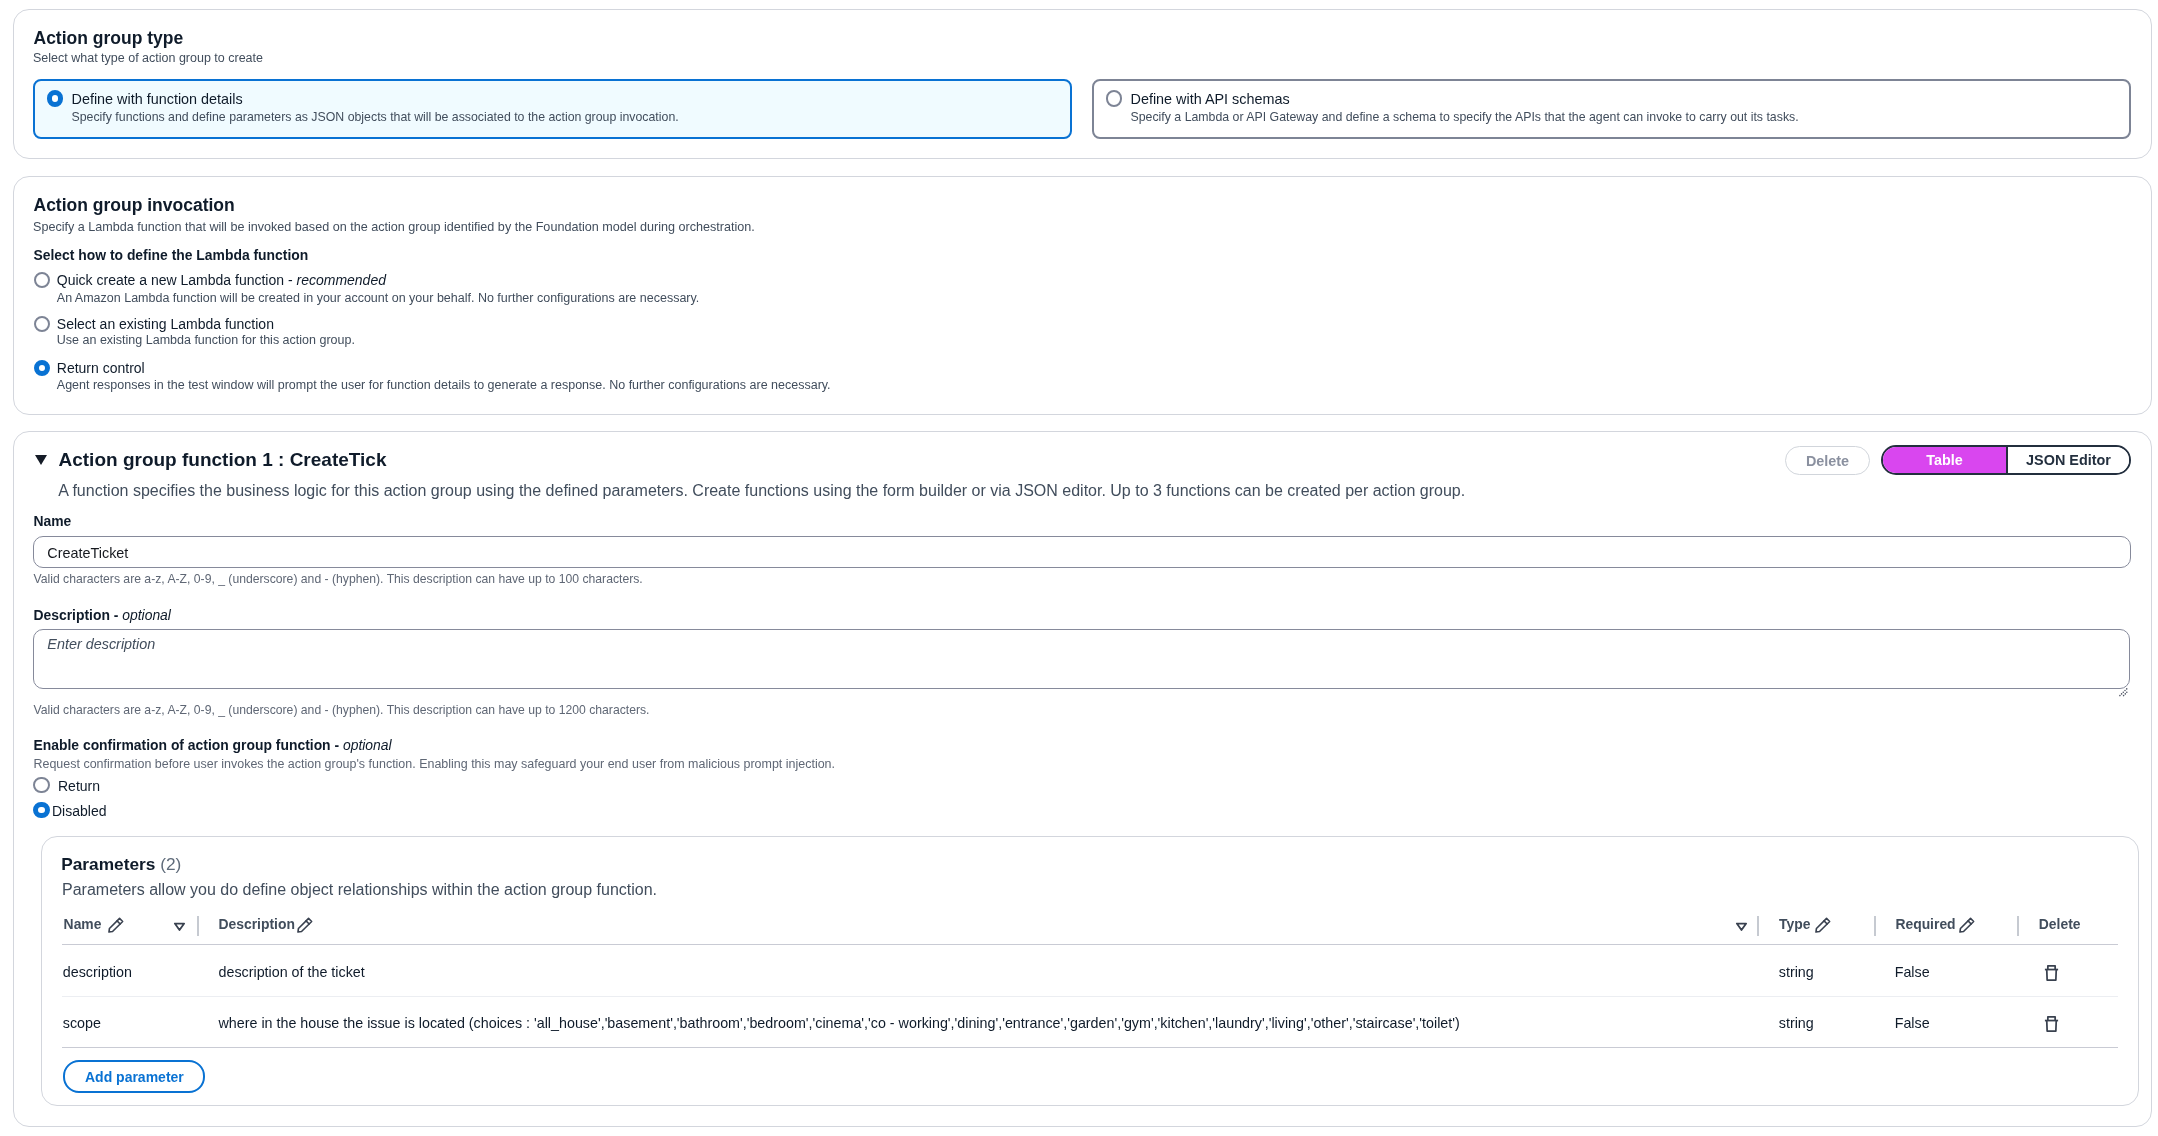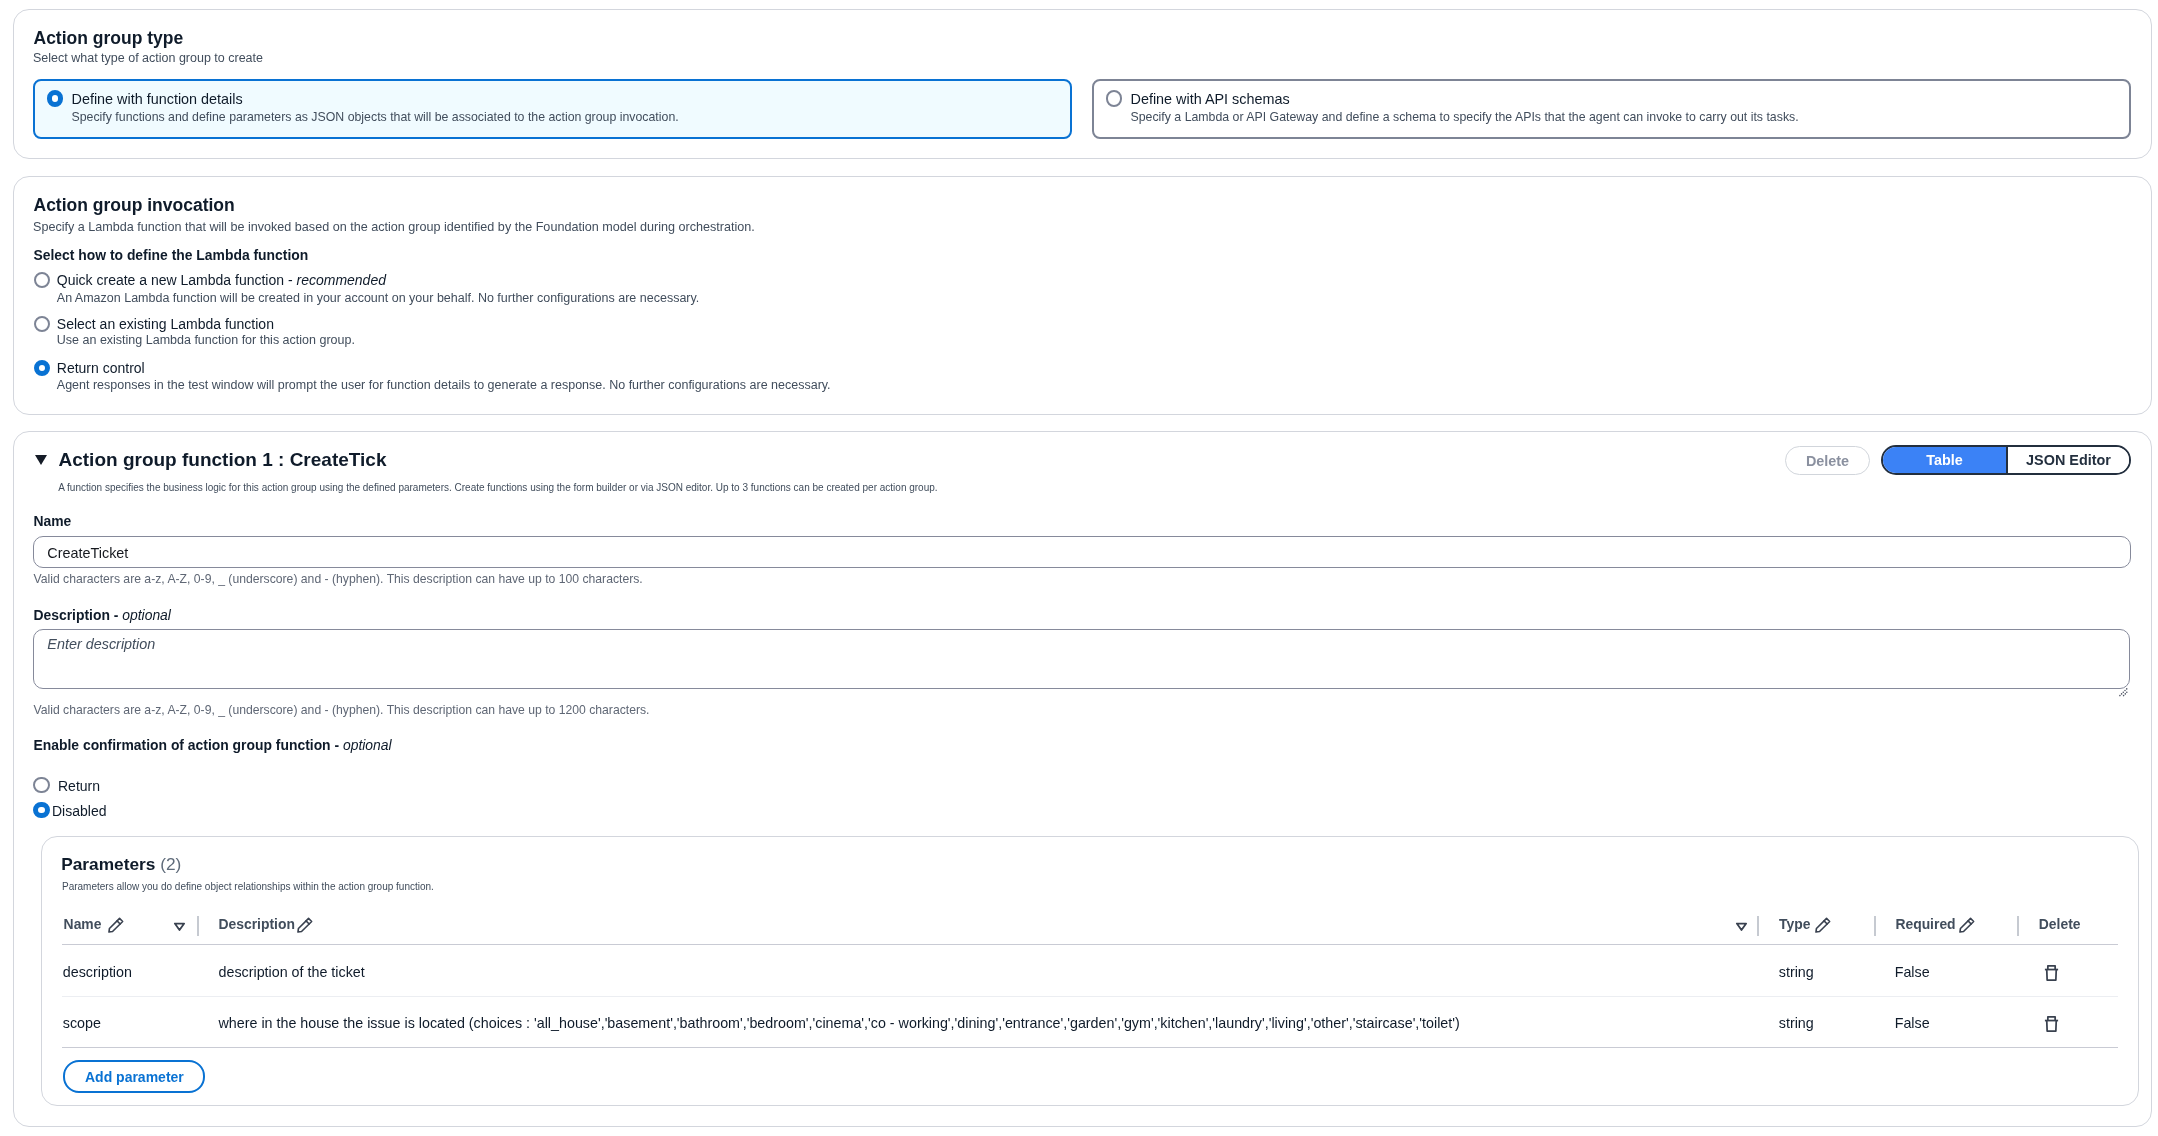--- a/index.html
+++ b/index.html
@@ -44,21 +44,21 @@
            border:2.2px solid #7d8495; background:#fff; }
   .radio.on { border:5.2px solid #0972d3; }
 
   
   .rlabel { position:absolute; font-size:14px; color:#0f1b2a; line-height:1; white-space:nowrap; }
   .rdesc  { position:absolute; font-size:12.5px; color:#414d5c; line-height:1; white-space:nowrap; }
   .ital   { font-style:italic; }
   .flabel { position:absolute; font-size:13.9px; font-weight:700; color:#0f1b2a; line-height:1; white-space:nowrap; }
   .flabel .opt { font-weight:400; font-style:italic; }
   .fhint  { position:absolute; font-size:12.2px; color:#5f6775; line-height:1; white-space:nowrap; }
-  .fdesc14 { position:absolute; font-size:10px; color:#414d5c; line-height:1; white-space:nowrap; }
+  .fdesc14 { position:absolute; font-size:16px; color:#414d5c; line-height:1; white-space:nowrap; }
 
   
   .finput {
     position:absolute; border:1.3px solid #868a9b; border-radius:10px;
     background:#fff; font-family:inherit; font-size:14.4px; color:#16191f;
     padding:2px 13px 0; outline:none; line-height:normal; filter:blur(0);
   }
   .ftextarea {
     position:absolute; border:1.3px solid #868a9b; border-radius:10px;
     background:#fff; font-family:inherit; font-size:14.4px; color:#16191f;
@@ -74,21 +74,21 @@
     font-family:inherit; padding:0; filter:blur(0);
   }
   .seg {
     position:absolute; display:flex; border:2px solid #232f3e;
     border-radius:16px; overflow:hidden; background:#fff;
   }
   .seg .s {
     display:flex; align-items:center; justify-content:center;
     font-size:14.4px; font-weight:700; font-family:inherit; filter:blur(0);
   }
-  .seg .s.active { background:#3b82f6; color:#fff; }
+  .seg .s.active { background:#d946ef; color:#fff; }
   .seg .s.idle   { background:#fff; color:#232f3e; }
   .seg .sep { width:2px; background:#232f3e; }
   .btn-outline {
     position:absolute; border:2px solid #0972d3; border-radius:16px;
     background:#fff; color:#0972d3; font-size:14px; font-weight:700;
     display:flex; align-items:center; justify-content:center;
     font-family:inherit; padding:0; filter:blur(0);
   }
 
   
@@ -172,20 +172,21 @@
             <circle cx="7.7" cy="0.9" r="0.78"></circle>
             <circle cx="4.6" cy="7.6" r="0.78"></circle>
             <circle cx="6.3" cy="5.9" r="0.78"></circle>
             <circle cx="7.8" cy="4.3" r="0.78"></circle>
           </g>
         </svg>
     </span>
     <div class="fhint" style="left:19.5px; top:271.5px;">Valid characters are a-z, A-Z, 0-9, _ (underscore) and - (hyphen). This description can have up to 1200 characters.</div>
 
     <div class="flabel" style="left:19.5px; top:306.7px;"><span>Enable confirmation of action group function - </span><span class="opt">optional</span></div>
+    <div class="fhint" style="left:19.5px; top:325.6px; font-size:12.48px;">Request confirmation before user invokes the action group's function. Enabling this may safeguard your end user from malicious prompt injection.</div>
 
     <span class="radio" style="left:19.2px; top:344.9px;"></span>
     <span class="rlabel" style="left:44px; top:346.6px;">Return</span>
 
     <span class="radio on" style="left:19.2px; top:369.9px;"></span>
     <span class="rlabel" style="left:38px; top:371.5px;">Disabled</span>
 
     <div class="card" style="left:19px; top:404px; width:2098px; height:270px;margin-left:8px;">
       <div class="abs" style="left:19.2px; top:18.6px; font-size:17.3px; font-weight:700; color:#0f1b2a; line-height:1;"><span>Parameters</span> <span style="color:#5f6b7a; font-weight:400;">(2)</span></div>
       <div class="fdesc14" style="left:20px; top:44.6px;">Parameters allow you do define object relationships within the action group function.</div>

